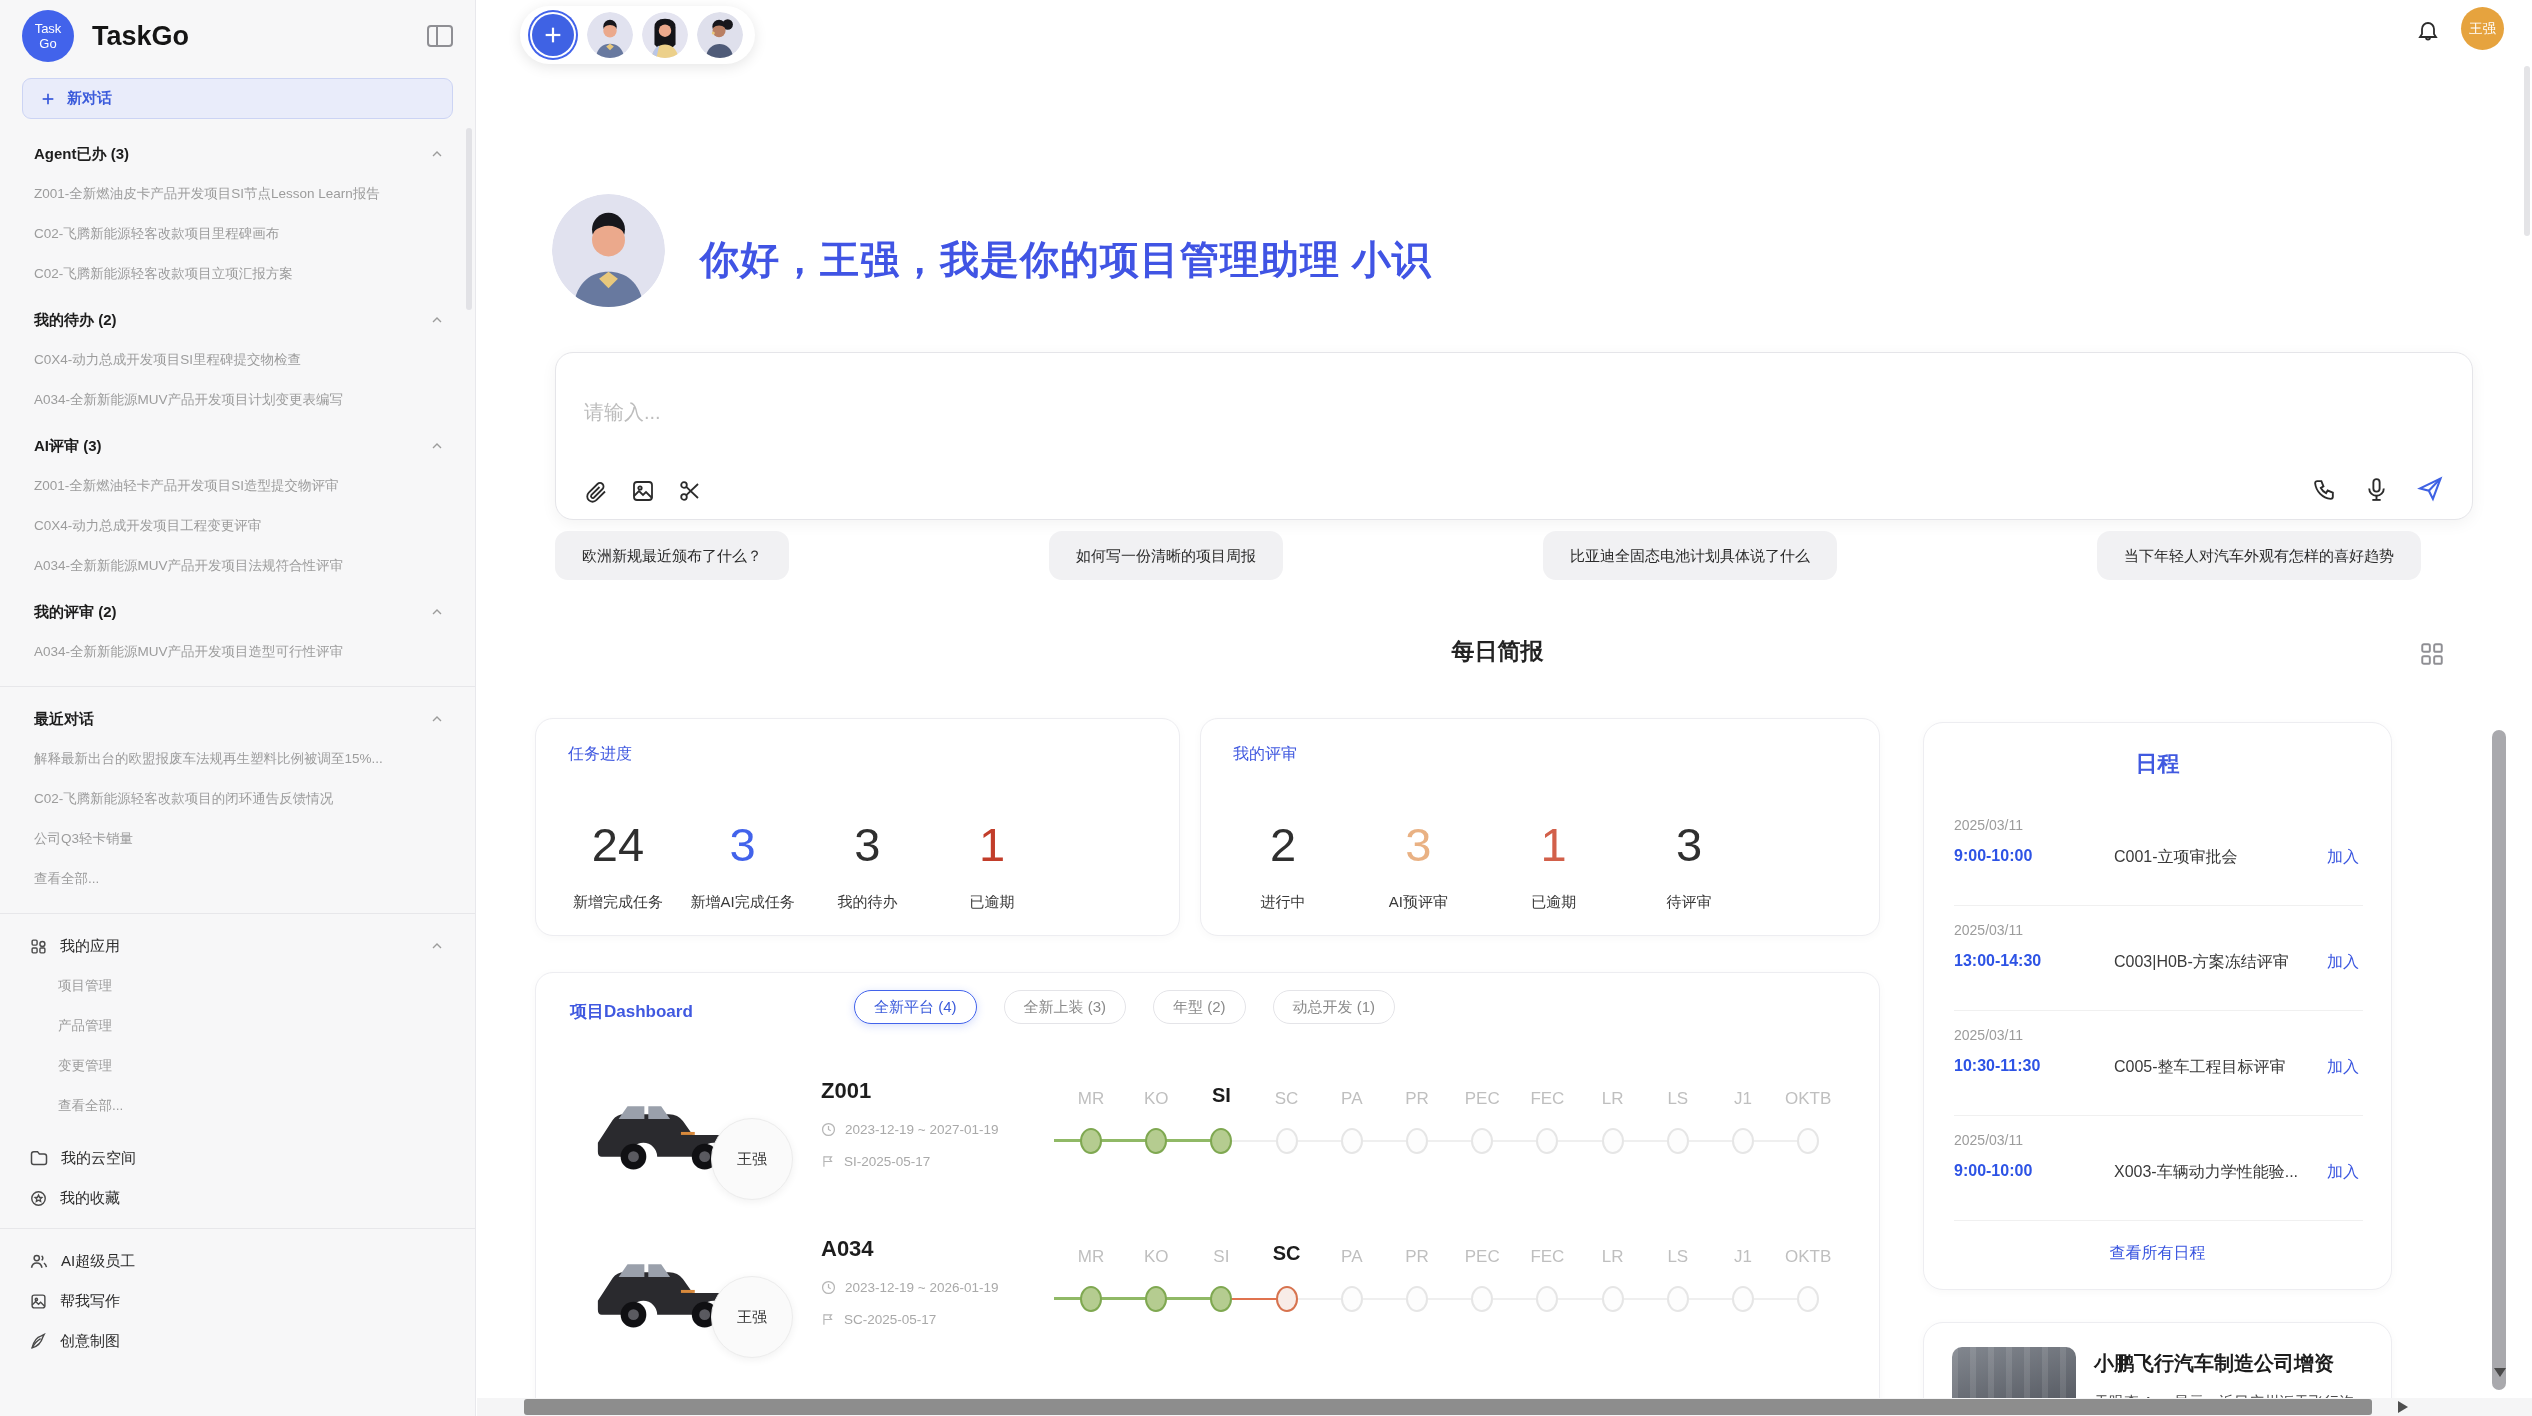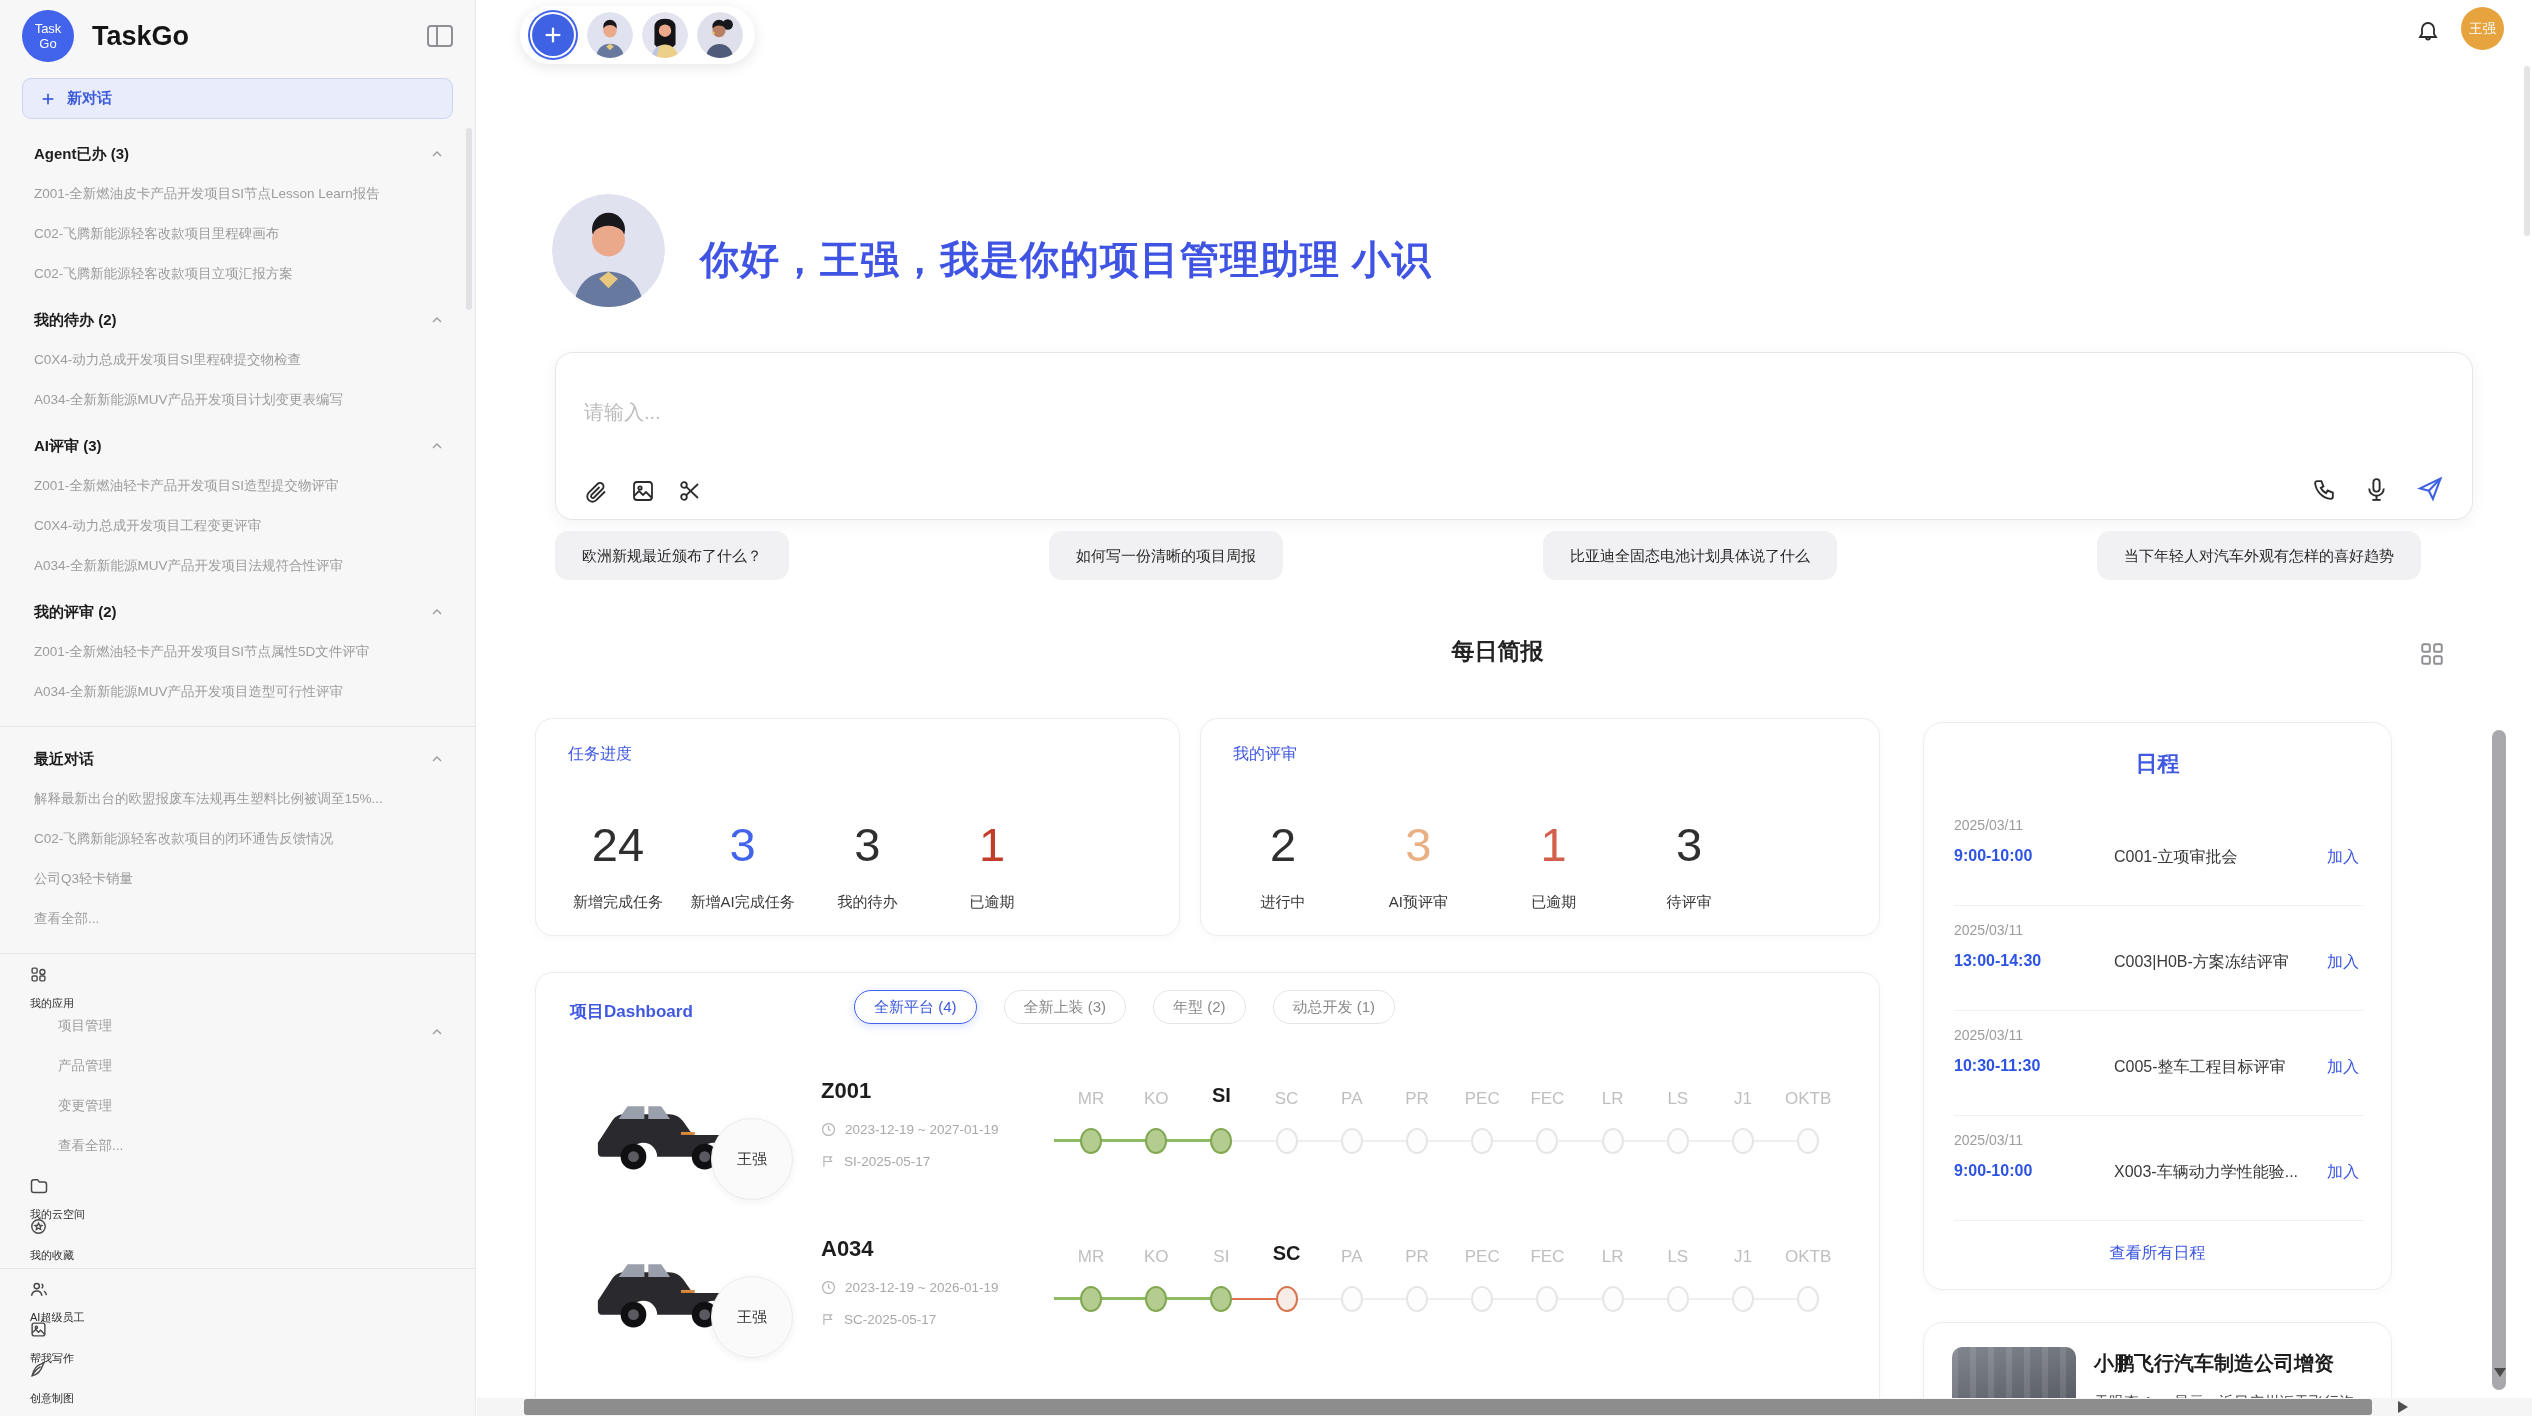--- a/index.html
+++ b/index.html
@@ -13,21 +13,21 @@
   .logo { width:52px; height:52px; border-radius:50%; background:#4263eb; color:#fff; display:flex; flex-direction:column; align-items:center; justify-content:center; font-size:13px; line-height:15px; flex:none; }
   .s-title { font-size:27px; font-weight:bold; color:#151515; margin-left:18px; }
   .collapse-btn { margin-left:auto; color:#8f8f94; cursor:pointer; }
   .new-chat { margin:16px 22px 0 22px; height:41px; border-radius:9px; background:#e9ecfa; border:1px solid #ccd4f4; color:#3b5bdb; display:flex; align-items:center; padding:0 17px; font-size:15px; font-weight:bold; gap:11px; cursor:pointer; }
   .sec { margin-top:2px; }
   .sec + .sec { margin-top:6px; }
   .sec-header { display:flex; align-items:center; height:40px; padding:0 30px 0 34px; font-size:15px; font-weight:bold; color:#1d1d1d; cursor:pointer; }
   .sec-header .chev { margin-left:auto; color:#9c9c9c; }
   .sec-item { height:40px; line-height:40px; padding:0 24px 0 34px; font-size:13.5px; color:#9c9c9c; white-space:nowrap; overflow:hidden; text-overflow:ellipsis; cursor:pointer; }
   .sdivider { height:1px; background:#e7e7ea; margin:14px 0 12px 0; }
-  .nav-row { display:flex; align-items:flex-start; height:40px; padding:0 30px; font-size:11px; color:#2c2c2c; gap:13px; cursor:pointer;flex-direction:column; }
+  .nav-row { display:flex; align-items:center; height:40px; padding:0 30px; font-size:15px; color:#2c2c2c; gap:13px; cursor:pointer; }
   .nav-row .chev { margin-left:auto; color:#9c9c9c; }
   .nav-row .nicon { color:#4a4a4a; flex:none; }
   .nav-sub-item { padding-left:58px; }
   .side-scroll { position:absolute; left:466px; top:128px; width:6px; height:182px; border-radius:3px; background:#e2e2e6; }
 
   
   .pill { position:absolute; left:520px; top:6px; height:58px; border-radius:30px; background:#fff; box-shadow:0 3px 14px rgba(0,0,0,.10); display:flex; align-items:center; padding:0 12px 0 8px; gap:9px; }
   .plus-btn { width:42px; height:42px; border-radius:50%; background:#3f62e4; color:#fff; display:flex; align-items:center; justify-content:center; box-shadow:0 0 0 2px #fff,0 0 0 4px #4263eb; margin:0 4px; cursor:pointer; }
   .av { width:46px; height:46px; border-radius:50%; overflow:hidden; flex:none; cursor:pointer; }
   .bell { position:absolute; left:2416px; top:18px; color:#2c2c2c; cursor:pointer; }
@@ -218,21 +218,20 @@
       </div>
       <div class="sec">
         <div class="sec-header">
           <span>我的评审 (2)</span>
           <span class="chev">
             <svg width="16" height="16" viewBox="0 0 24 24" fill="none" stroke="currentColor" stroke-width="2">
               <polyline points="6 15 12 9 18 15"></polyline>
             </svg>
           </span>
         </div>
-        <div class="sec-item">Z001-全新燃油轻卡产品开发项目SI节点属性5D文件评审</div>
         <div class="sec-item">A034-全新新能源MUV产品开发项目造型可行性评审</div>
       </div>
     </div>
 
   <div class="sdivider"></div>
   <div id="recent-sec">
       <div class="sec">
         <div class="sec-header">
           <span>最近对话</span>
           <span class="chev">

